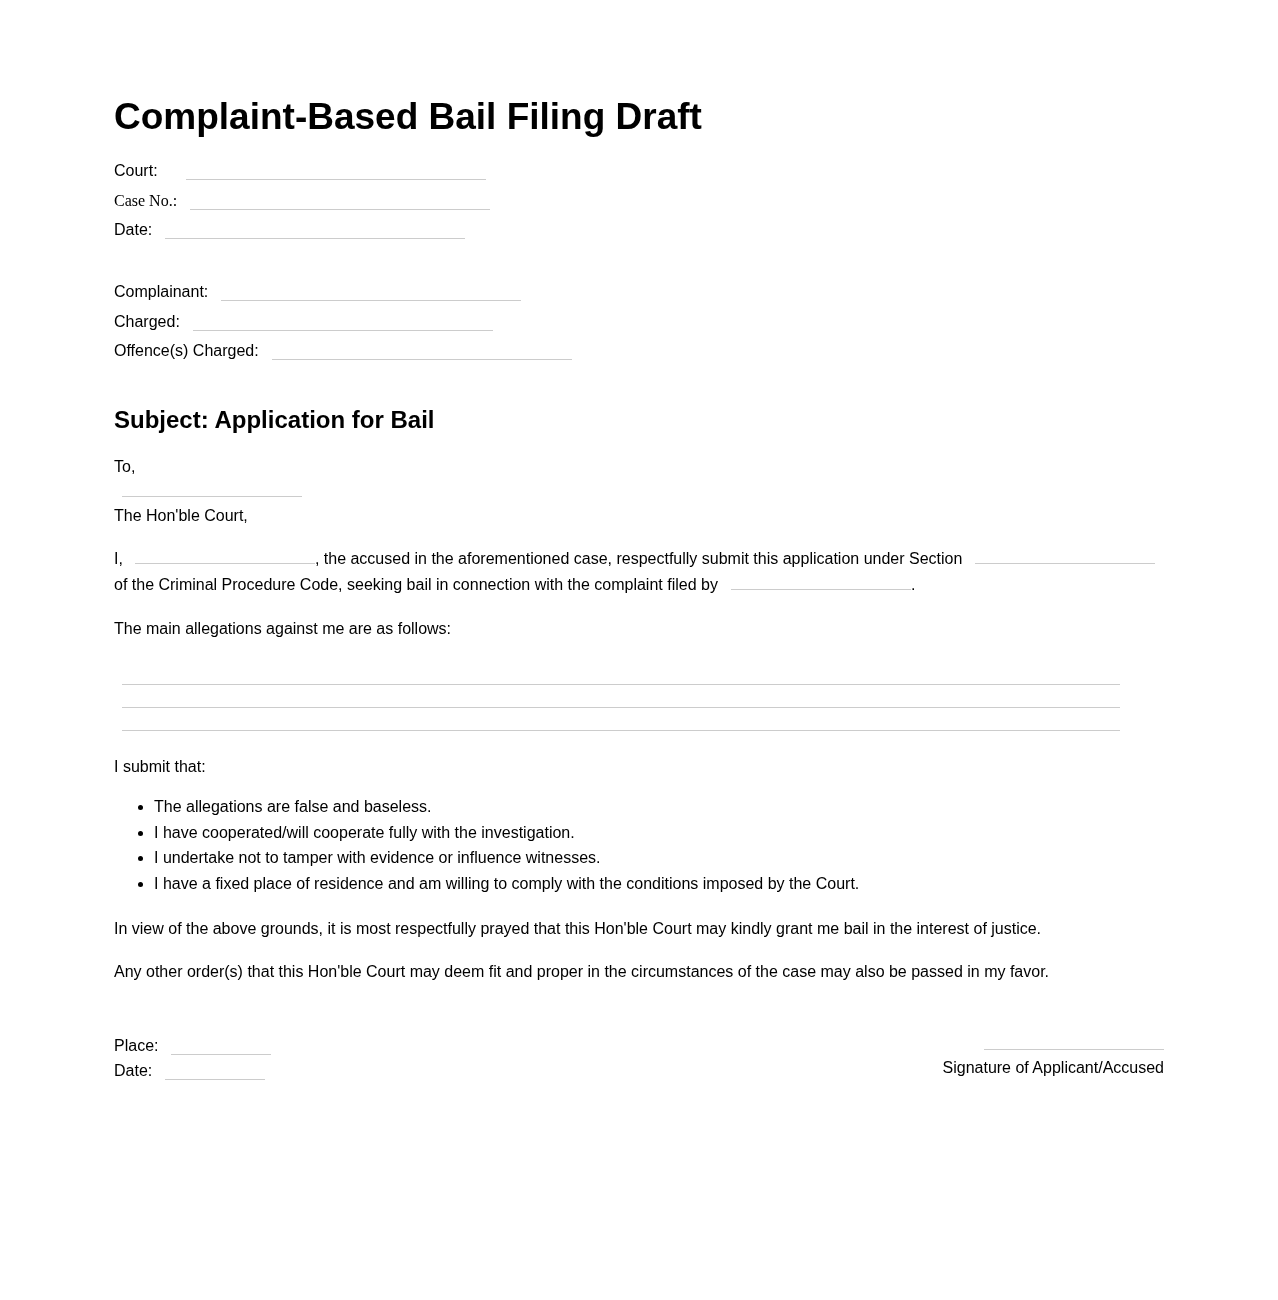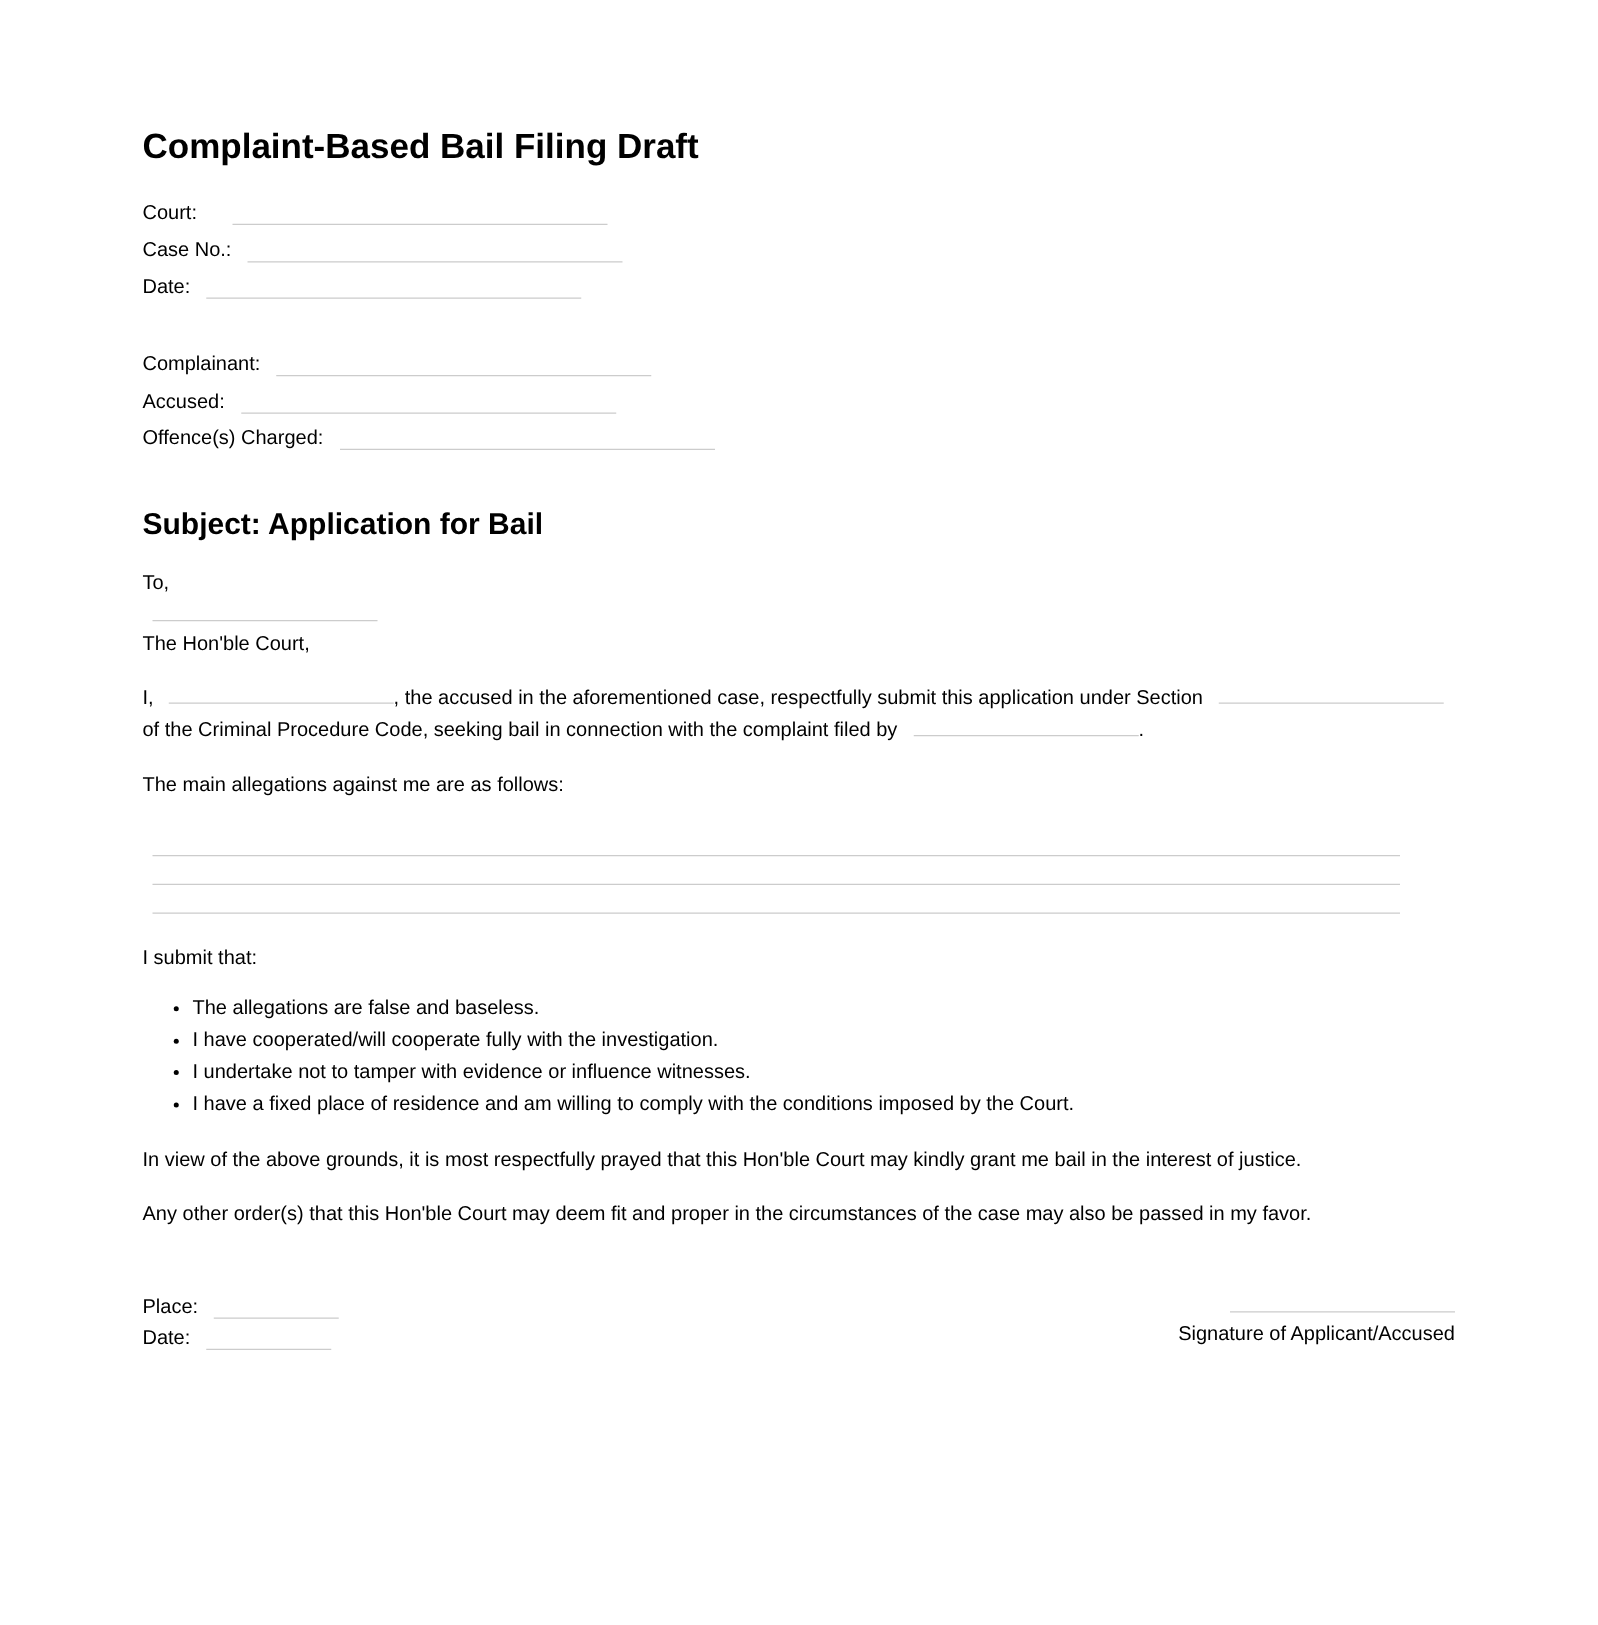--- a/index.html
+++ b/index.html
@@ -10,21 +10,21 @@
       color: #000;
       font-size: 16px;
     }
     .page {
       position: relative;
       padding: 0 114px;
       width: 1050px;
     }
     h1 {
       position: absolute; left: 114px; top: 97px;
-      margin: 0; font-size: 28px; font-weight: bold; line-height: 40px;
+      margin: 0; font-size: 37px; font-weight: bold; line-height: 40px;
     }
     .field {
       position: absolute; left: 114px;
       display: flex; align-items: flex-end;
       height: 20px; line-height: 20px;
     }
     .field .line {
       display: inline-block;
       width: 300px; height: 0;
       border-bottom: 1px solid #cccccc;
@@ -64,35 +64,35 @@
 <body>
 
 <div class="page">
 
   <h1>Complaint-Based Bail Filing Draft</h1>
 
   <div class="field" style="top:161px;gap:15px;">
     <span>Court:</span>
     <span class="line" style="margin-left:13px;"></span>
   </div>
-  <div class="field" style="top:191px;">
+  <div class="field" style="top:191px;font-family:Liberation Serif, serif;">
     <span>Case No.:</span>
     <span class="line" style="margin-left:13px;"></span>
   </div>
   <div class="field" style="top:220px;">
     <span>Date:</span>
     <span class="line" style="margin-left:13px;"></span>
   </div>
 
   <div class="field" style="top:282px;text-align:center;">
     <span>Complainant:</span>
     <span class="line" style="margin-left:13px;"></span>
   </div>
   <div class="field" style="top:312px;">
-    <span>Accused:</span>
+    <span>Charged:</span>
     <span class="line" style="margin-left:13px;"></span>
   </div>
   <div class="field" style="top:341px;">
     <span>Offence(s) Charged:</span>
     <span class="line" style="margin-left:13px;"></span>
   </div>
 
   <h2>Subject: Application for Bail</h2>
 
   <div class="abs" style="top:457px;">To,</div>

